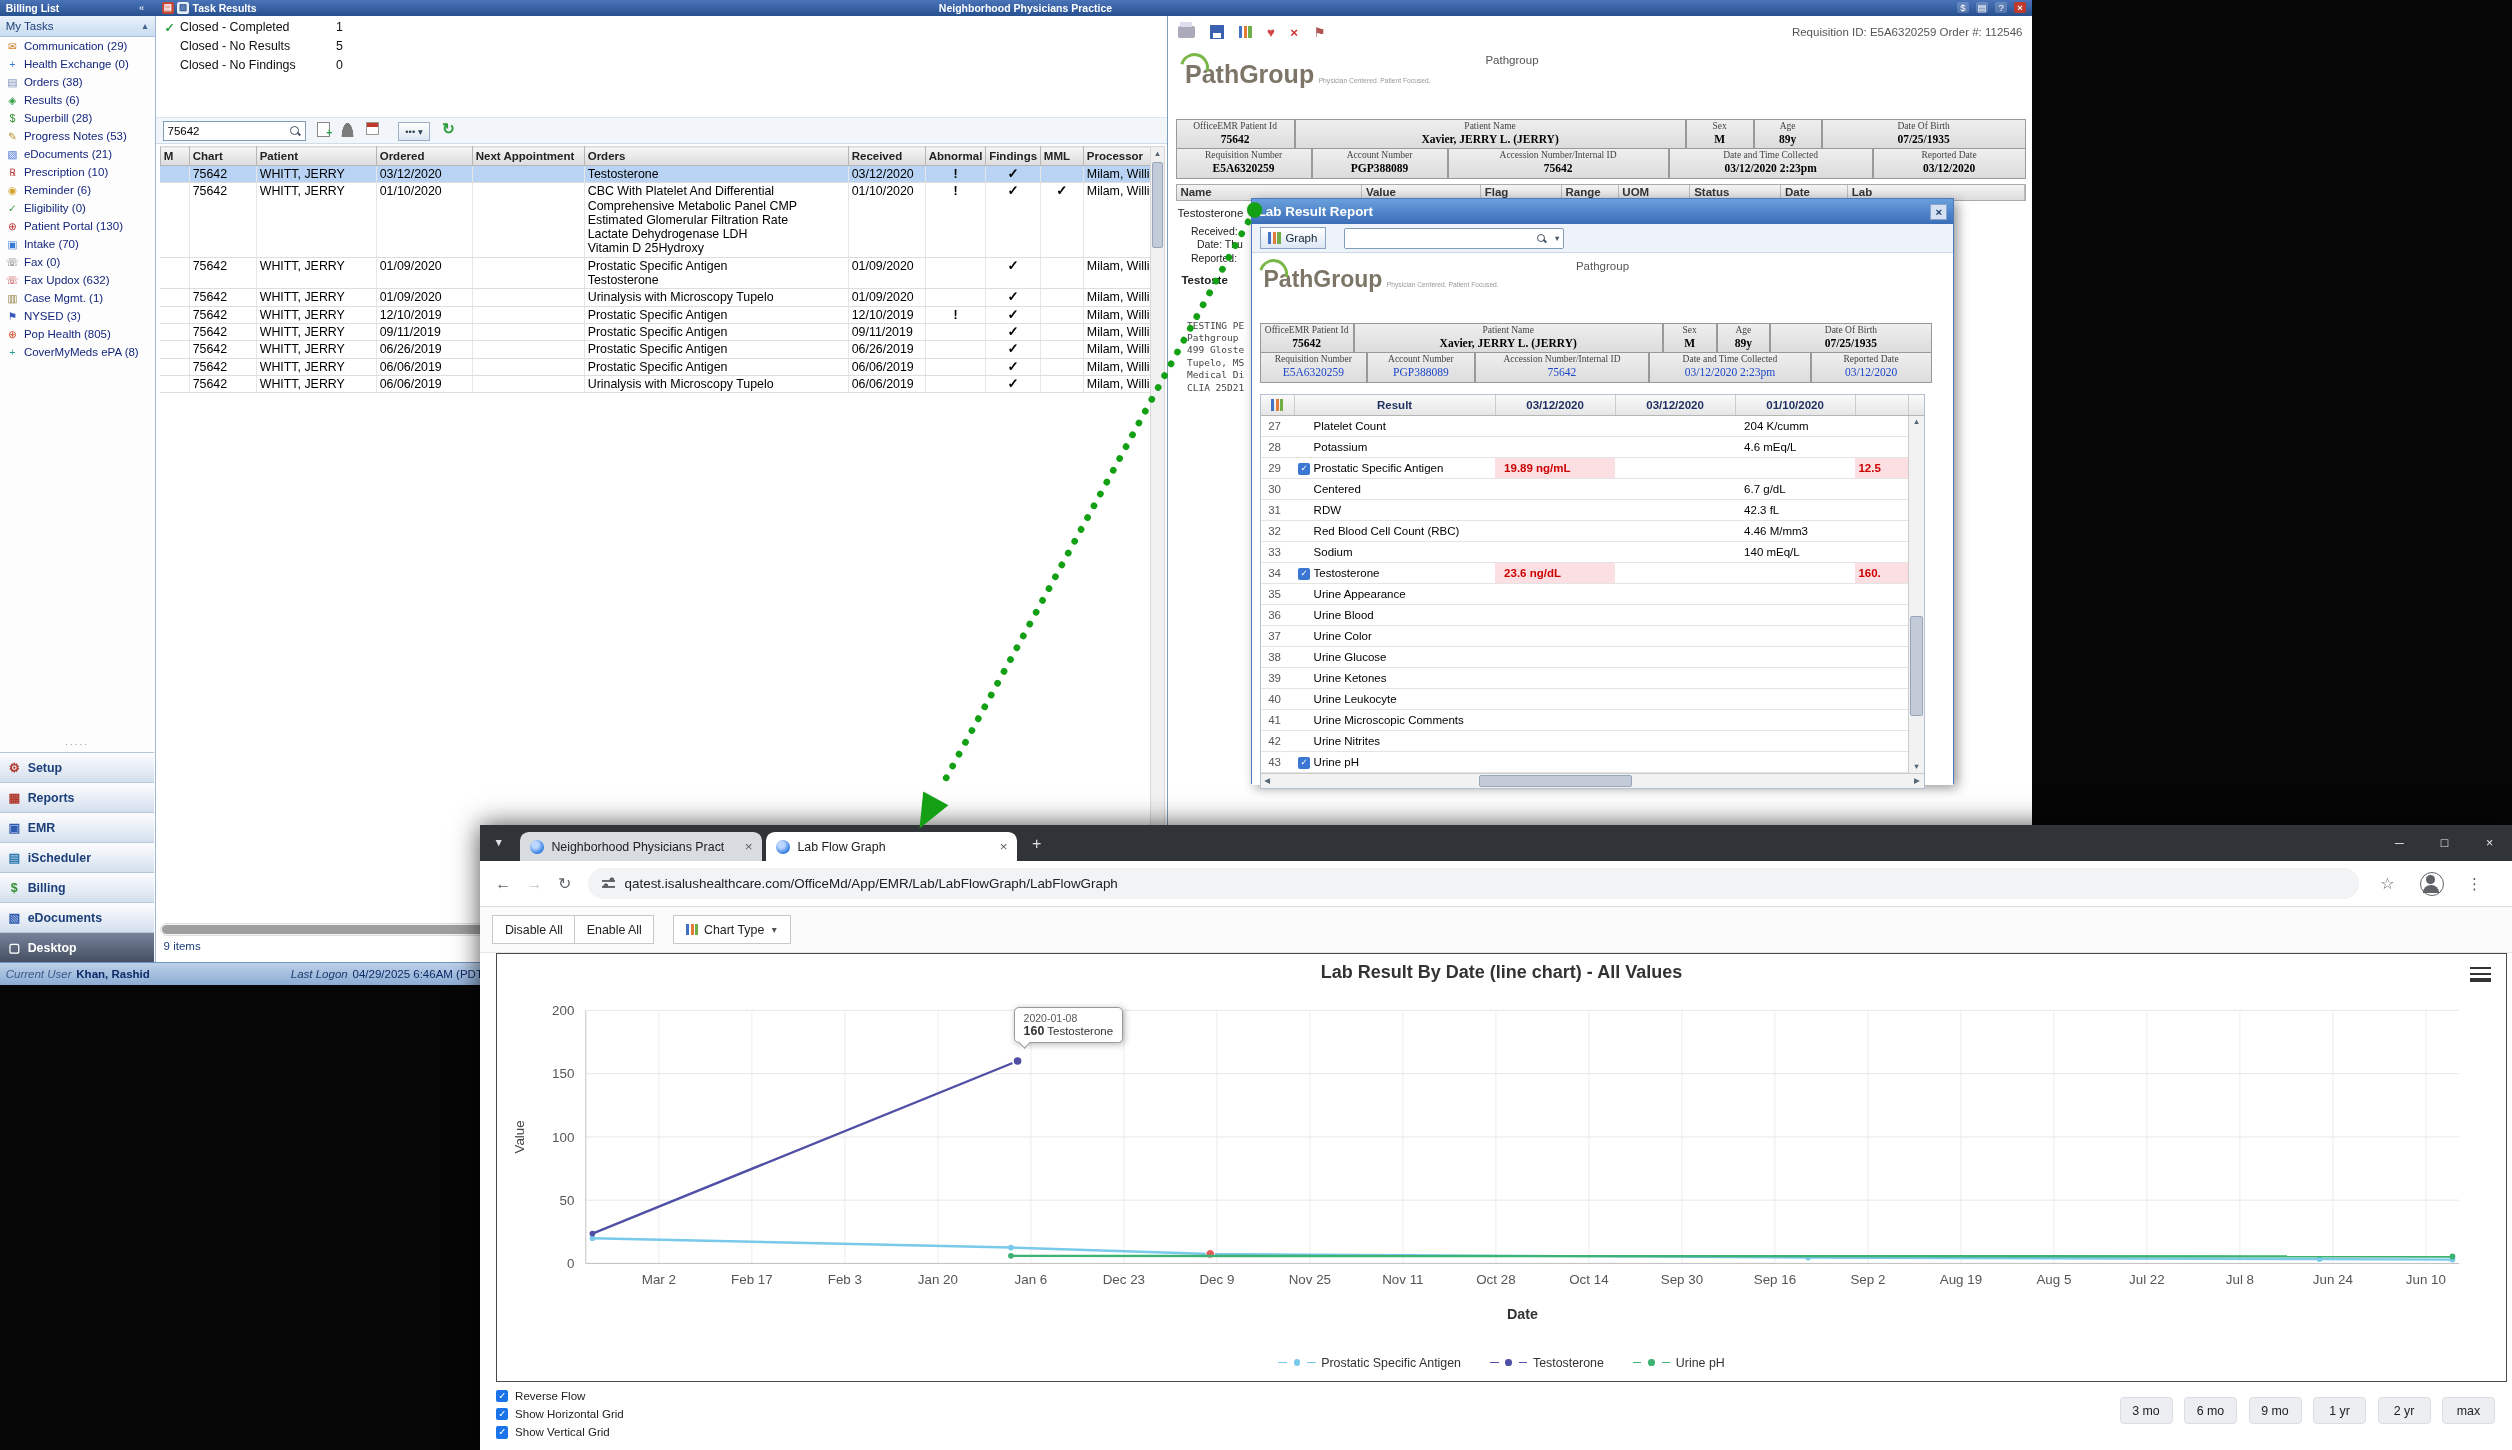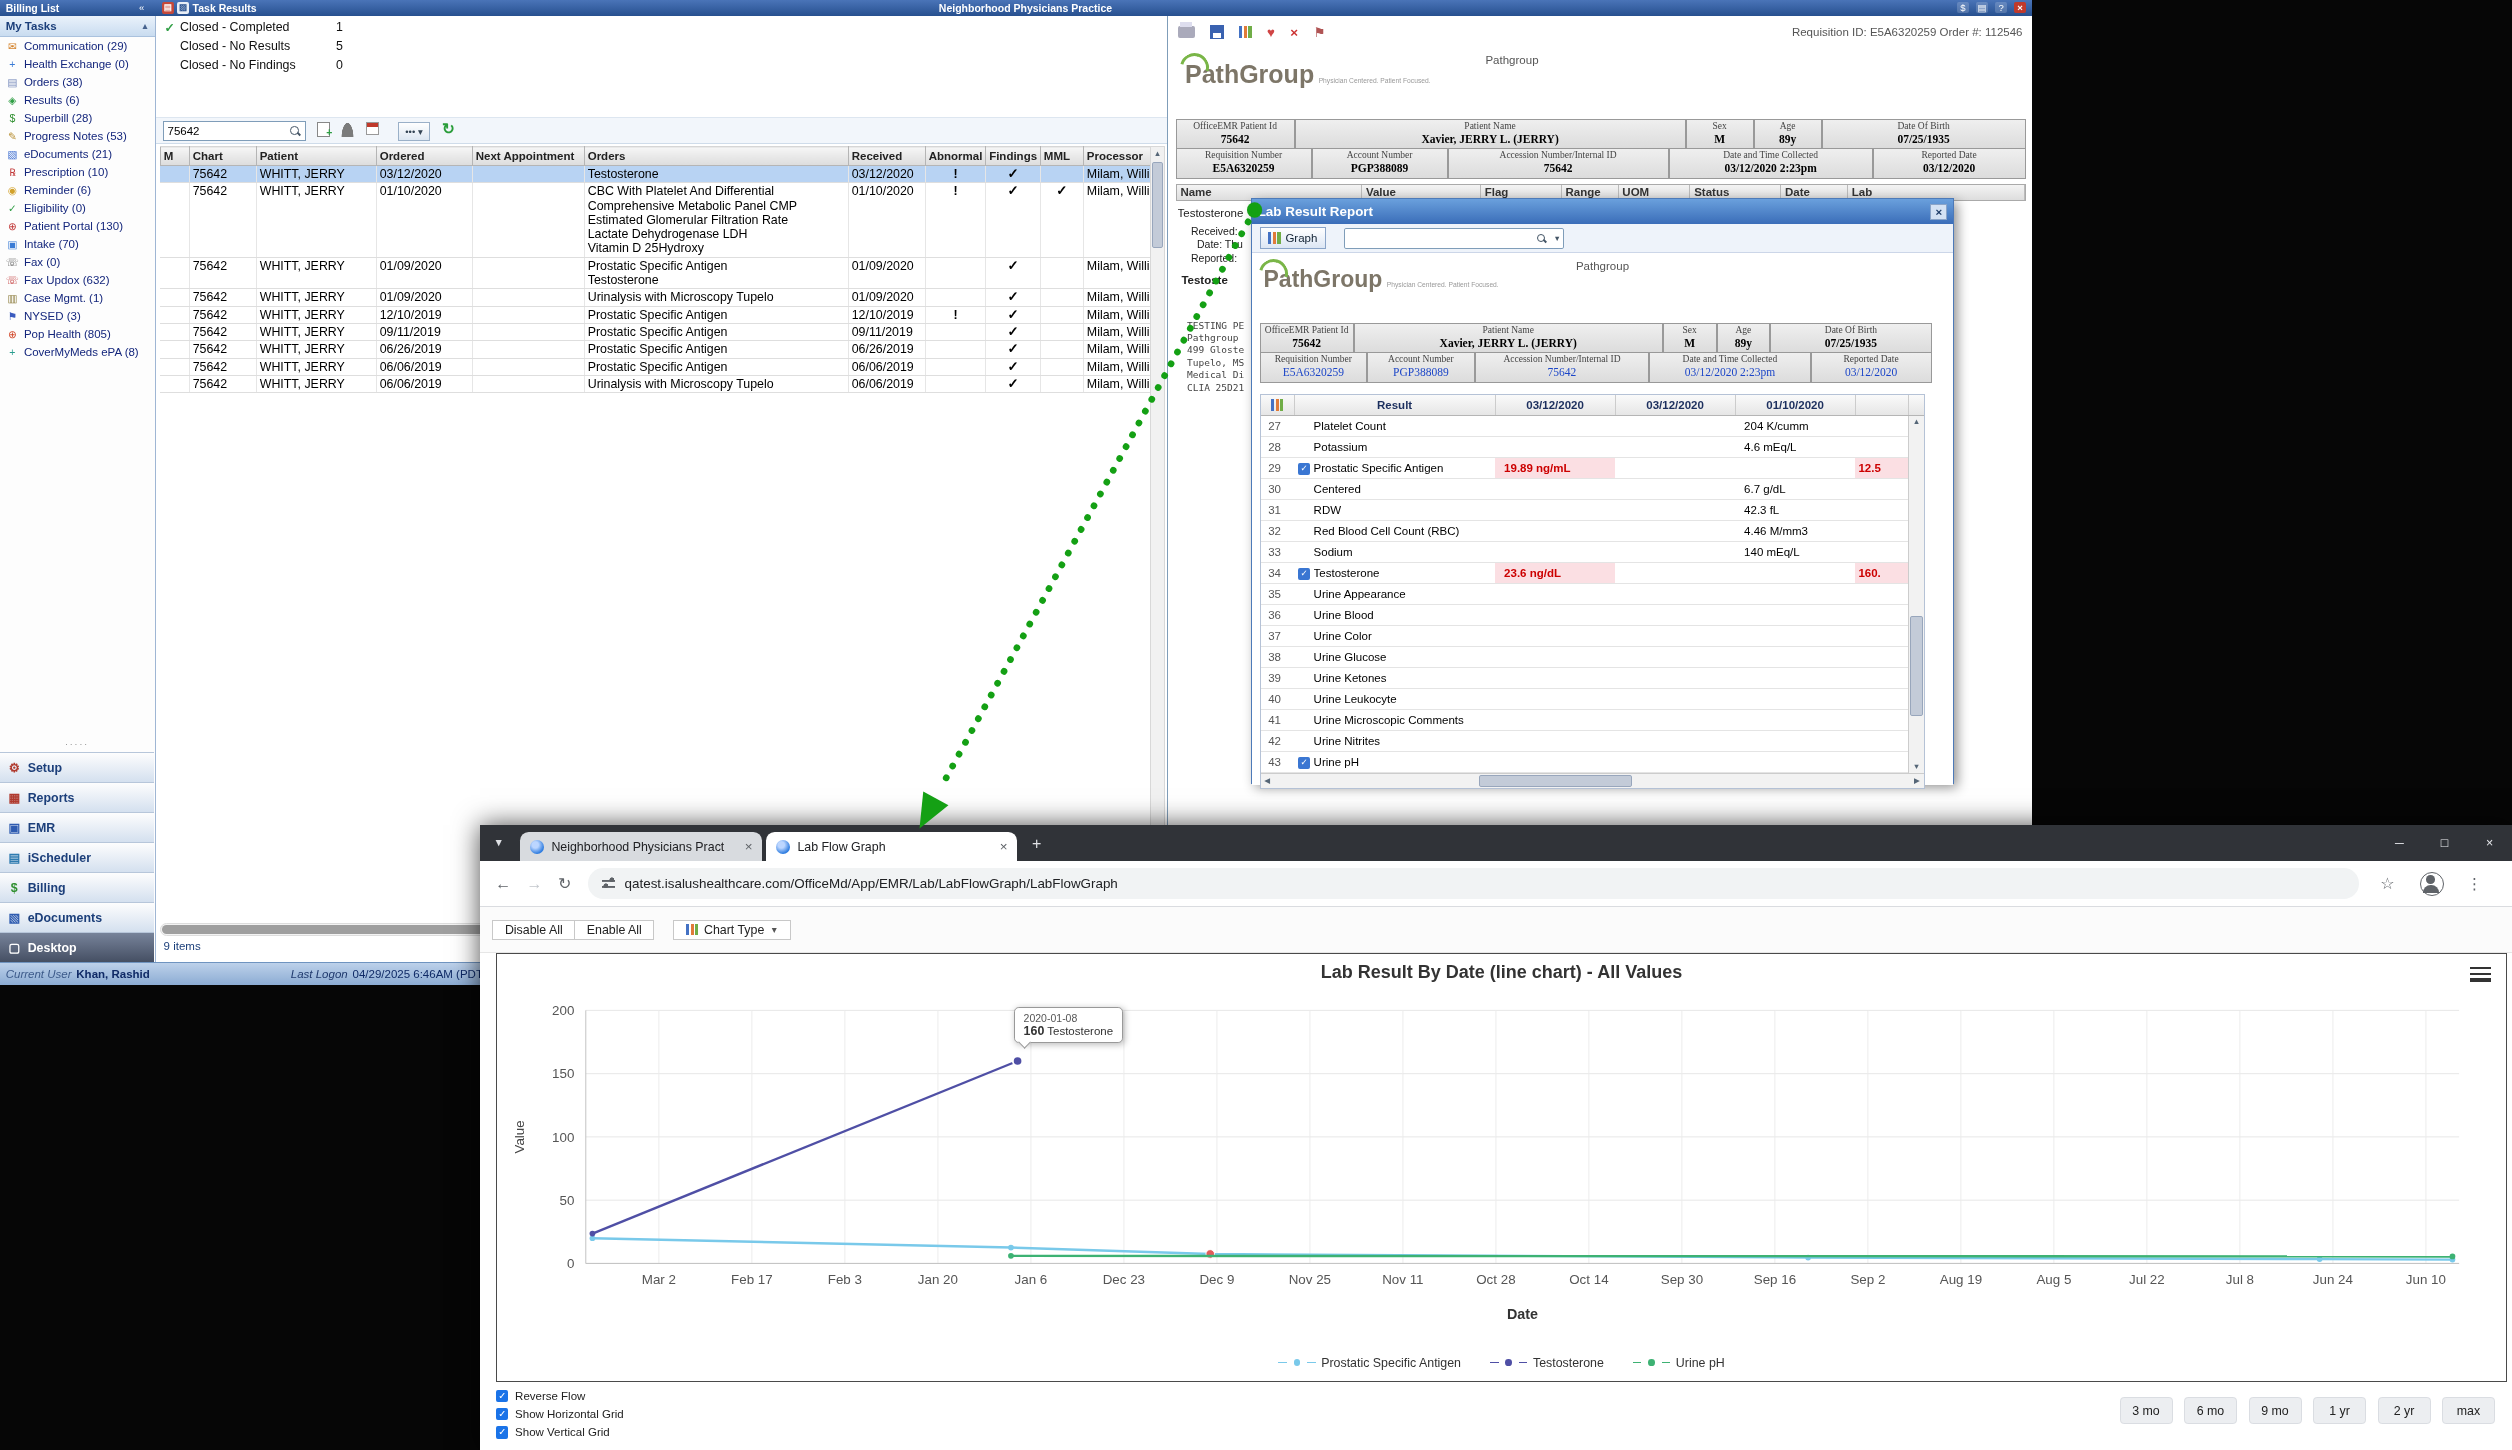--- a/index.html
+++ b/index.html
@@ -14,21 +14,21 @@
 .tr-header{position:absolute;left:162px;top:1.9px;font-weight:bold;display:flex;gap:3.8px;align-items:center;}
 .hdr-ico{display:inline-block;width:11.5px;height:11.5px;border-radius:1.9px;background:#c4483a;color:#fff;font-size:8.6px;line-height:11.5px;text-align:center;}
 .hdr-ico2{display:inline-block;width:11.5px;height:11.5px;border-radius:1.9px;background:#e8eef6;color:#27508f;font-size:8.6px;line-height:11.5px;text-align:center;}
 .win-title{position:absolute;left:210px;right:191px;top:1.9px;text-align:center;font-weight:bold;}
 .win-controls{position:absolute;right:5.7px;top:1.9px;display:flex;gap:6.7px;align-items:center;font-size:9.5px;}
 .wc{display:inline-block;width:12.4px;height:11.5px;text-align:center;line-height:11.5px;border-radius:1.9px;background:rgba(255,255,255,.18);}
 .wc.red{background:#c0392b;font-weight:bold;}
 
 
 .sidebar{position:absolute;left:0;top:16px;width:156px;bottom:23px;background:#fdfdfd;border-right:1px solid #9fb6d4;}
-.mytasks-header{height:21px;background:linear-gradient(#eaf2fb,#c9dcf0);border-bottom:1px solid #aac2de;color:#1c3f7a;font-weight:bold;font-size:11.5px;padding:2.9px 5.7px;display:flex;justify-content:space-between;align-items:center;}
+.mytasks-header{height:21px;background:linear-gradient(#eaf2fb,#c9dcf0);border-bottom:1px solid #aac2de;color:#1c3f7a;font-weight:normal;font-size:11.5px;padding:2.9px 5.7px;display:flex;justify-content:space-between;align-items:center;}
 .mytasks-chev{font-size:8.6px;color:#46628e;}
 .sb-item{height:18px;display:flex;align-items:center;gap:4.8px;padding-left:5.7px;font-size:11.5px;color:#14267c;white-space:nowrap;overflow:hidden;}
 .sb-ico{width:13.4px;text-align:center;font-size:10.5px;flex:none;}
 .splitter-dots{position:absolute;left:0;right:1px;bottom:212px;height:9.5px;text-align:center;color:#8a8a8a;font-size:8.6px;line-height:7.6px;letter-spacing:1.9px;}
 .sidebar-bottom{position:absolute;left:0;right:1px;bottom:0;}
 .bottom-btn{height:30px;display:flex;align-items:center;gap:6.7px;padding-left:7.6px;font-size:12.4px;font-weight:bold;color:#1c3f7a;background:linear-gradient(#fdfdfd,#d4e0ef);border-top:1px solid #b7c6da;}
 .bottom-btn .sb-ico{font-size:12.4px;}
 .bottom-btn.dark{background:linear-gradient(#77839a,#454f63);color:#fff;}
 
 
@@ -148,21 +148,21 @@
 .nav-ico.disabled{color:#c3c7cc;}
 .url-pill{margin-left:17px;height:31px;width:1771px;background:#f1f3f4;border-radius:15.3px;display:flex;align-items:center;padding:0 13.4px;gap:9.5px;font-size:13.4px;color:#202124;flex:none;}
 .tune-ico{width:13.4px;height:12.4px;flex:none;background:linear-gradient(#5f6368,#5f6368) 0 2.9px/13.4px 1.9px no-repeat,linear-gradient(#5f6368,#5f6368) 0 8.6px/13.4px 1.9px no-repeat,radial-gradient(circle,#5f6368 2.1px,transparent 2.7px) 7.6px -1px/5.7px 7.6px no-repeat,radial-gradient(circle,#5f6368 2.1px,transparent 2.7px) 1px 4.8px/5.7px 7.6px no-repeat;}
 .url-text{white-space:nowrap;overflow:hidden;}
 .star-ico{margin-left:21px;font-size:16px;color:#5f6368;}
 .avatar{width:24px;height:24px;border-radius:50%;border:1.9px solid #5f6368;margin-left:25px;position:relative;}
 .avatar::before{content:"";position:absolute;left:5.7px;top:2.9px;width:8.6px;height:8.6px;border-radius:50%;background:#5f6368;}
 .avatar::after{content:"";position:absolute;left:1.9px;top:12.4px;width:16px;height:8.6px;border-radius:7.6px 7.6px 0 0;background:#5f6368;}
 .menu-dots{margin-left:23px;font-size:15.3px;color:#5f6368;}
 .page-toolbar{position:absolute;left:0;top:82px;width:100%;height:46px;background:#fbfbfb;border-bottom:1px solid #e6e6e6;display:flex;align-items:center;padding-left:12.4px;}
-.pt-btn{height:20px;padding:0 11.5px;border:1px solid #c8c8c8;background:#fff;font-size:12.4px;color:#222;display:flex;align-items:center;gap:5.7px;font-family:inherit;}
+.pt-btn{height:29px;padding:0 11.5px;border:1px solid #c8c8c8;background:#fff;font-size:12.4px;color:#222;display:flex;align-items:center;gap:5.7px;font-family:inherit;}
 .pt-btn+.pt-btn{border-left:0;}
 .pt-btn.sep{margin-left:19px;border-left:1px solid #c8c8c8;}
 .pt-caret{font-size:8.6px;color:#555;}
 .chart-box{position:absolute;left:16px;top:128px;width:2011px;height:429px;border:1.9px solid #4a4a4a;background:#fff;}
 .chart-title{position:absolute;top:7.6px;left:0;right:0;text-align:center;font-size:18px;font-weight:bold;color:#333;z-index:2;}
 .burger{position:absolute;right:15.3px;top:13.4px;width:21px;height:14.3px;background:linear-gradient(#333 0 2.4px,transparent 2.4px 5.7px,#333 5.7px 8px,transparent 8px 11.5px,#333 11.5px 14px);z-index:3;}
 #chart-svg{position:absolute;left:0;top:0;}
 #tooltip{position:absolute;background:#fff;border:1px solid #999;border-radius:4.8px;box-shadow:1.9px 1.9px 6.7px rgba(0,0,0,.25);padding:3.8px 8.6px;font-size:11.5px;color:#333;white-space:nowrap;z-index:4;}
 #tooltip::after{content:"";position:absolute;left:4.8px;bottom:-4.8px;width:7.6px;height:7.6px;background:#fff;border-left:1px solid #999;border-bottom:1px solid #999;transform:rotate(-45deg);}
 .tt-date{font-size:10.5px;color:#555;}

